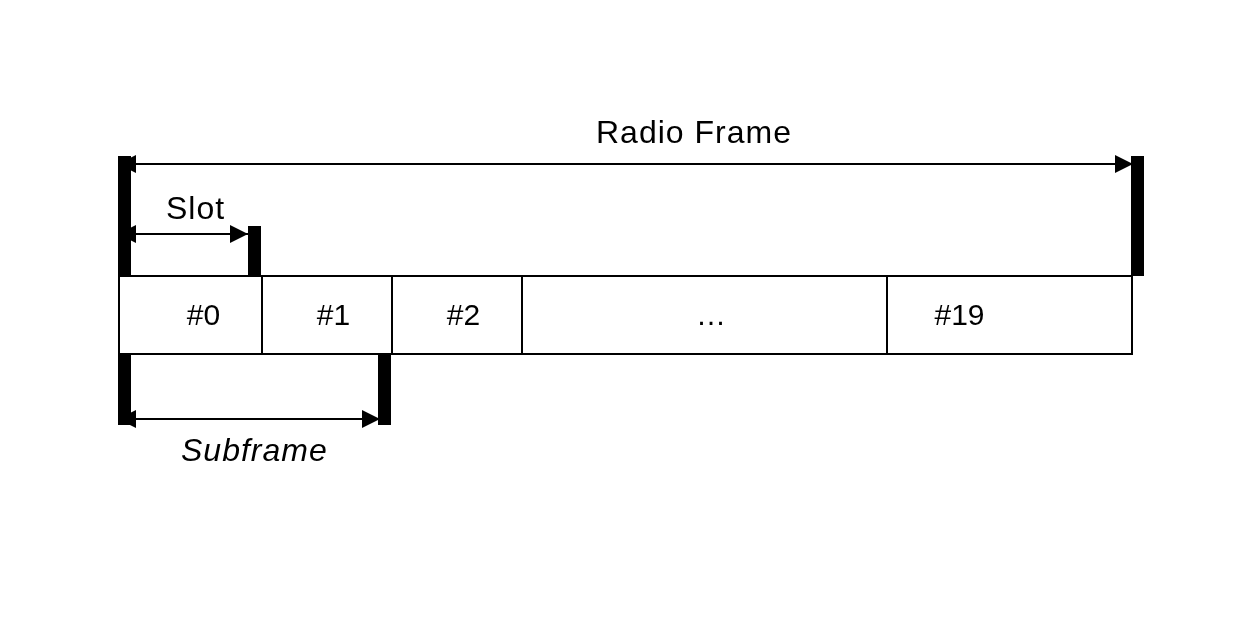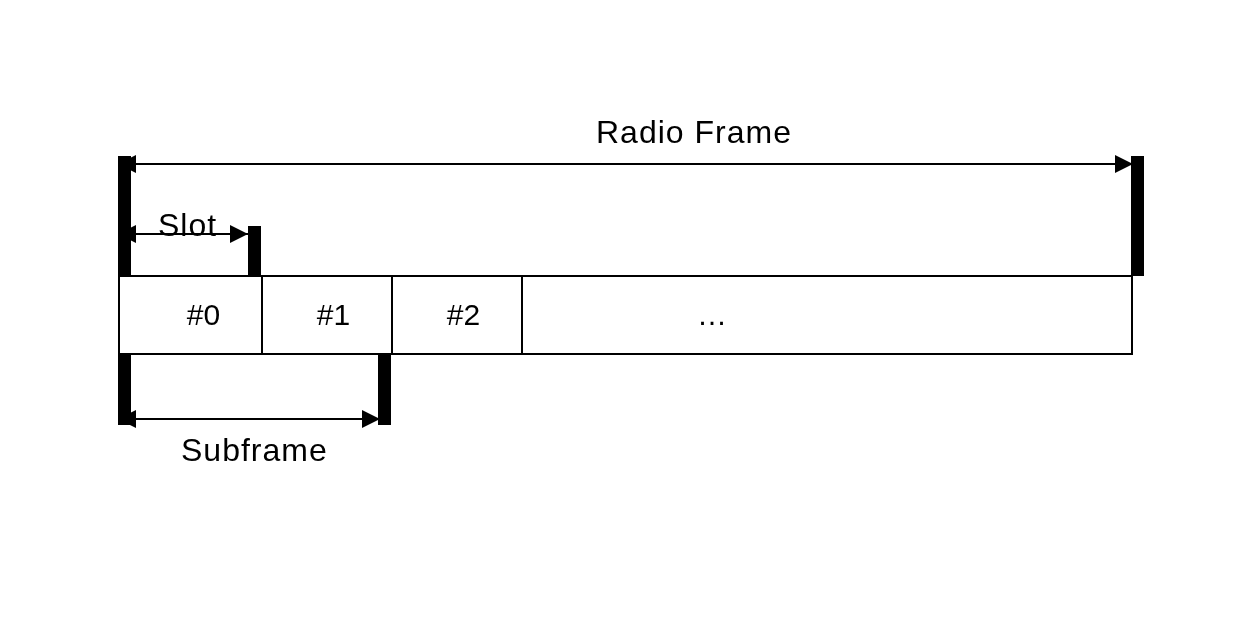--- a/index.html
+++ b/index.html
@@ -70,31 +70,32 @@
 <body>
 
 <div class="stage">
 
   <div class="label" style="left:570px; top:114px;">Radio Frame</div>
 
   <div class="ext-v" style="left:105px; top:156px; height:120px;"></div>
   <div class="ext-v" style="left:1118px; top:156px; height:120px;"></div>
   <div class="dim-h" style="left:105px; top:163px; width:1015px;"></div>
 
-  <div class="label" style="left:132px; top:190px;margin-top:17px;">Slot</div>
+  <div class="label" style="left:140px; top:190px;">Slot</div>
 
   <div class="ext-v" style="left:235px; top:226px; height:50px;"></div>
   <div class="dim-h" style="left:105px; top:233px; width:130px;"></div>
 
   <div class="box-row">
     <div class="cell c-slot">#0</div>
     <div class="cell c-slot">#1</div>
     <div class="cell c-slot">#2</div>
     <div class="cell c-wide">…</div>
+    <div class="cell c-slot">#19</div>
   </div>
 
   <div class="ext-v" style="left:105px; top:355px; height:70px;"></div>
   <div class="ext-v" style="left:365px; top:355px; height:70px;"></div>
   <div class="dim-h" style="left:105px; top:418px; width:262px;"></div>
 
-  <div class="label" style="left:155px; top:432px;">Subframe</div>
+  <div class="label" style="left:155px; top:432px;font-style:italic;">Subframe</div>
 
 </div>
 
 </body></html>

